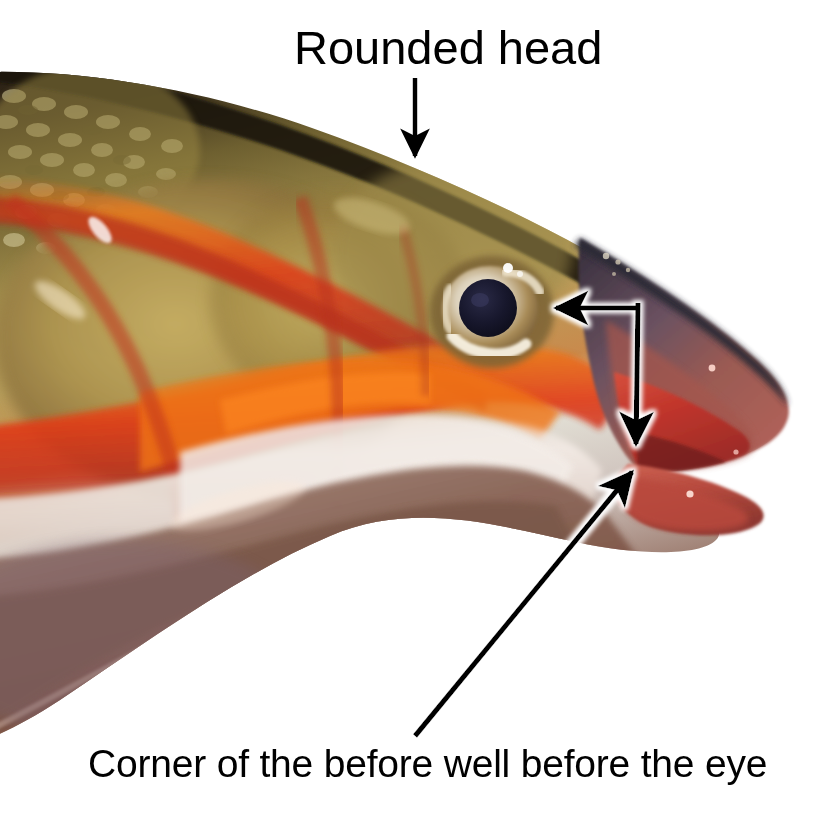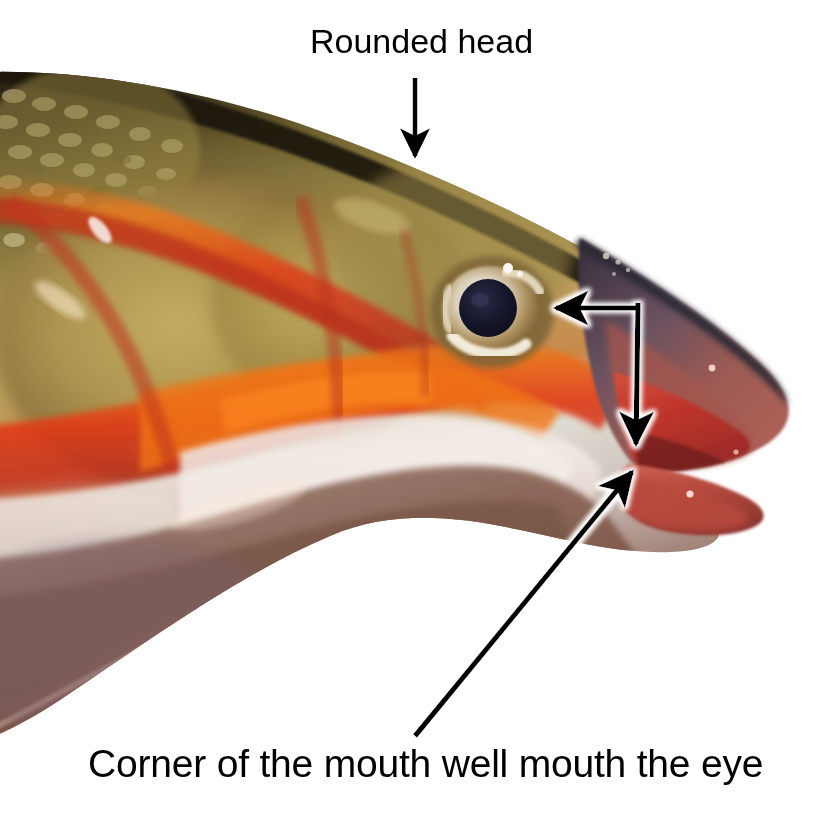--- a/index.html
+++ b/index.html
@@ -25,23 +25,22 @@
   .annotation-label {
     position: absolute;
     color: #000000;
     white-space: nowrap;
     line-height: 1;
     font-family: "Liberation Sans", sans-serif;
   }
   #label-rounded-head {
     left: 294px;
     top: 24px;
-    font-size: 34px;
+    font-size: 47px;
     letter-spacing: 0px;
-    margin-left: 16px;
   }
   #label-mouth-corner {
     left: 88px;
     top: 744px;
     font-size: 39px;
     letter-spacing: -0.2px;
   }
   #annotation-arrows {
     position: absolute;
     left: 0;
@@ -366,15 +365,15 @@
       <line x1="638" y1="303" x2="636" y2="444" stroke="#000000" stroke-width="5.2" marker-end="url(#ah)"></line>
     </g>
 
     <g filter="url(#halo)">
       <line x1="415" y1="736" x2="632" y2="472" stroke="#000000" stroke-width="5.2" marker-end="url(#ah)"></line>
     </g>
   </svg>
 
   <div class="annotation-label" id="label-rounded-head">Rounded head</div>
 
-  <div class="annotation-label" id="label-mouth-corner">Corner of the mouth well mouth the eye</div>
+  <div class="annotation-label" id="label-mouth-corner">Corner of the before well before the eye</div>
 
 </div>
 
 </body></html>

